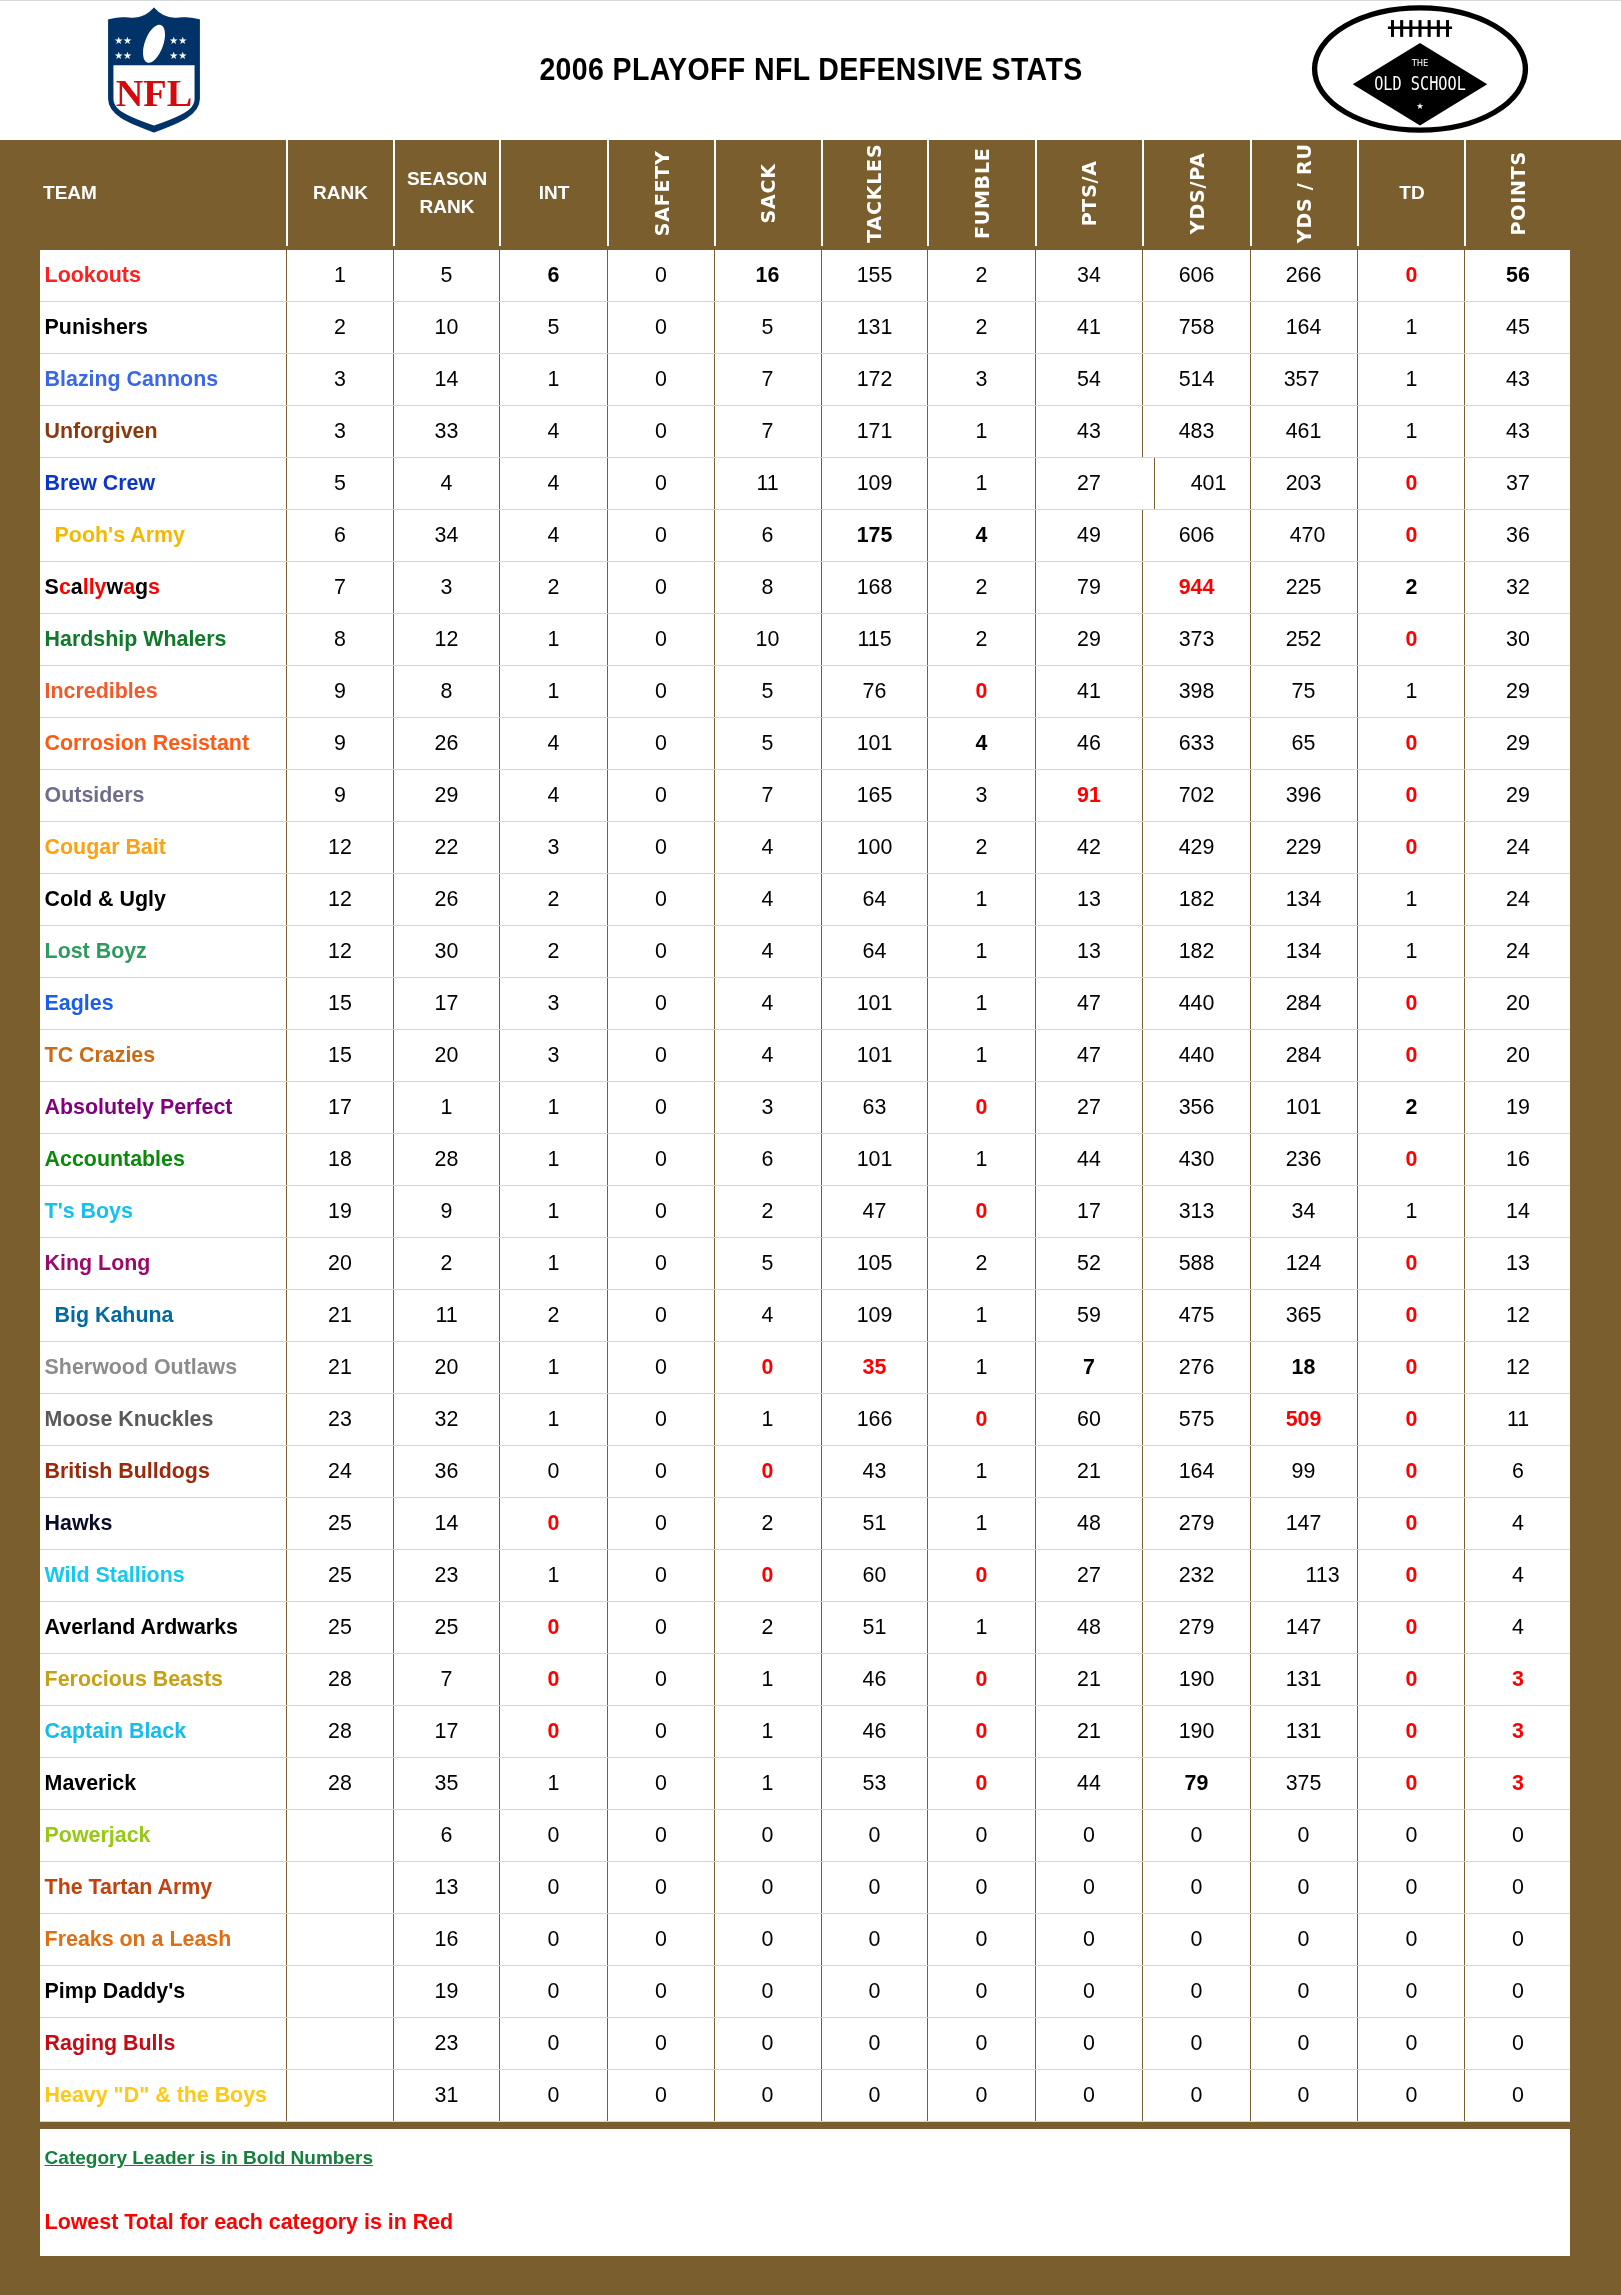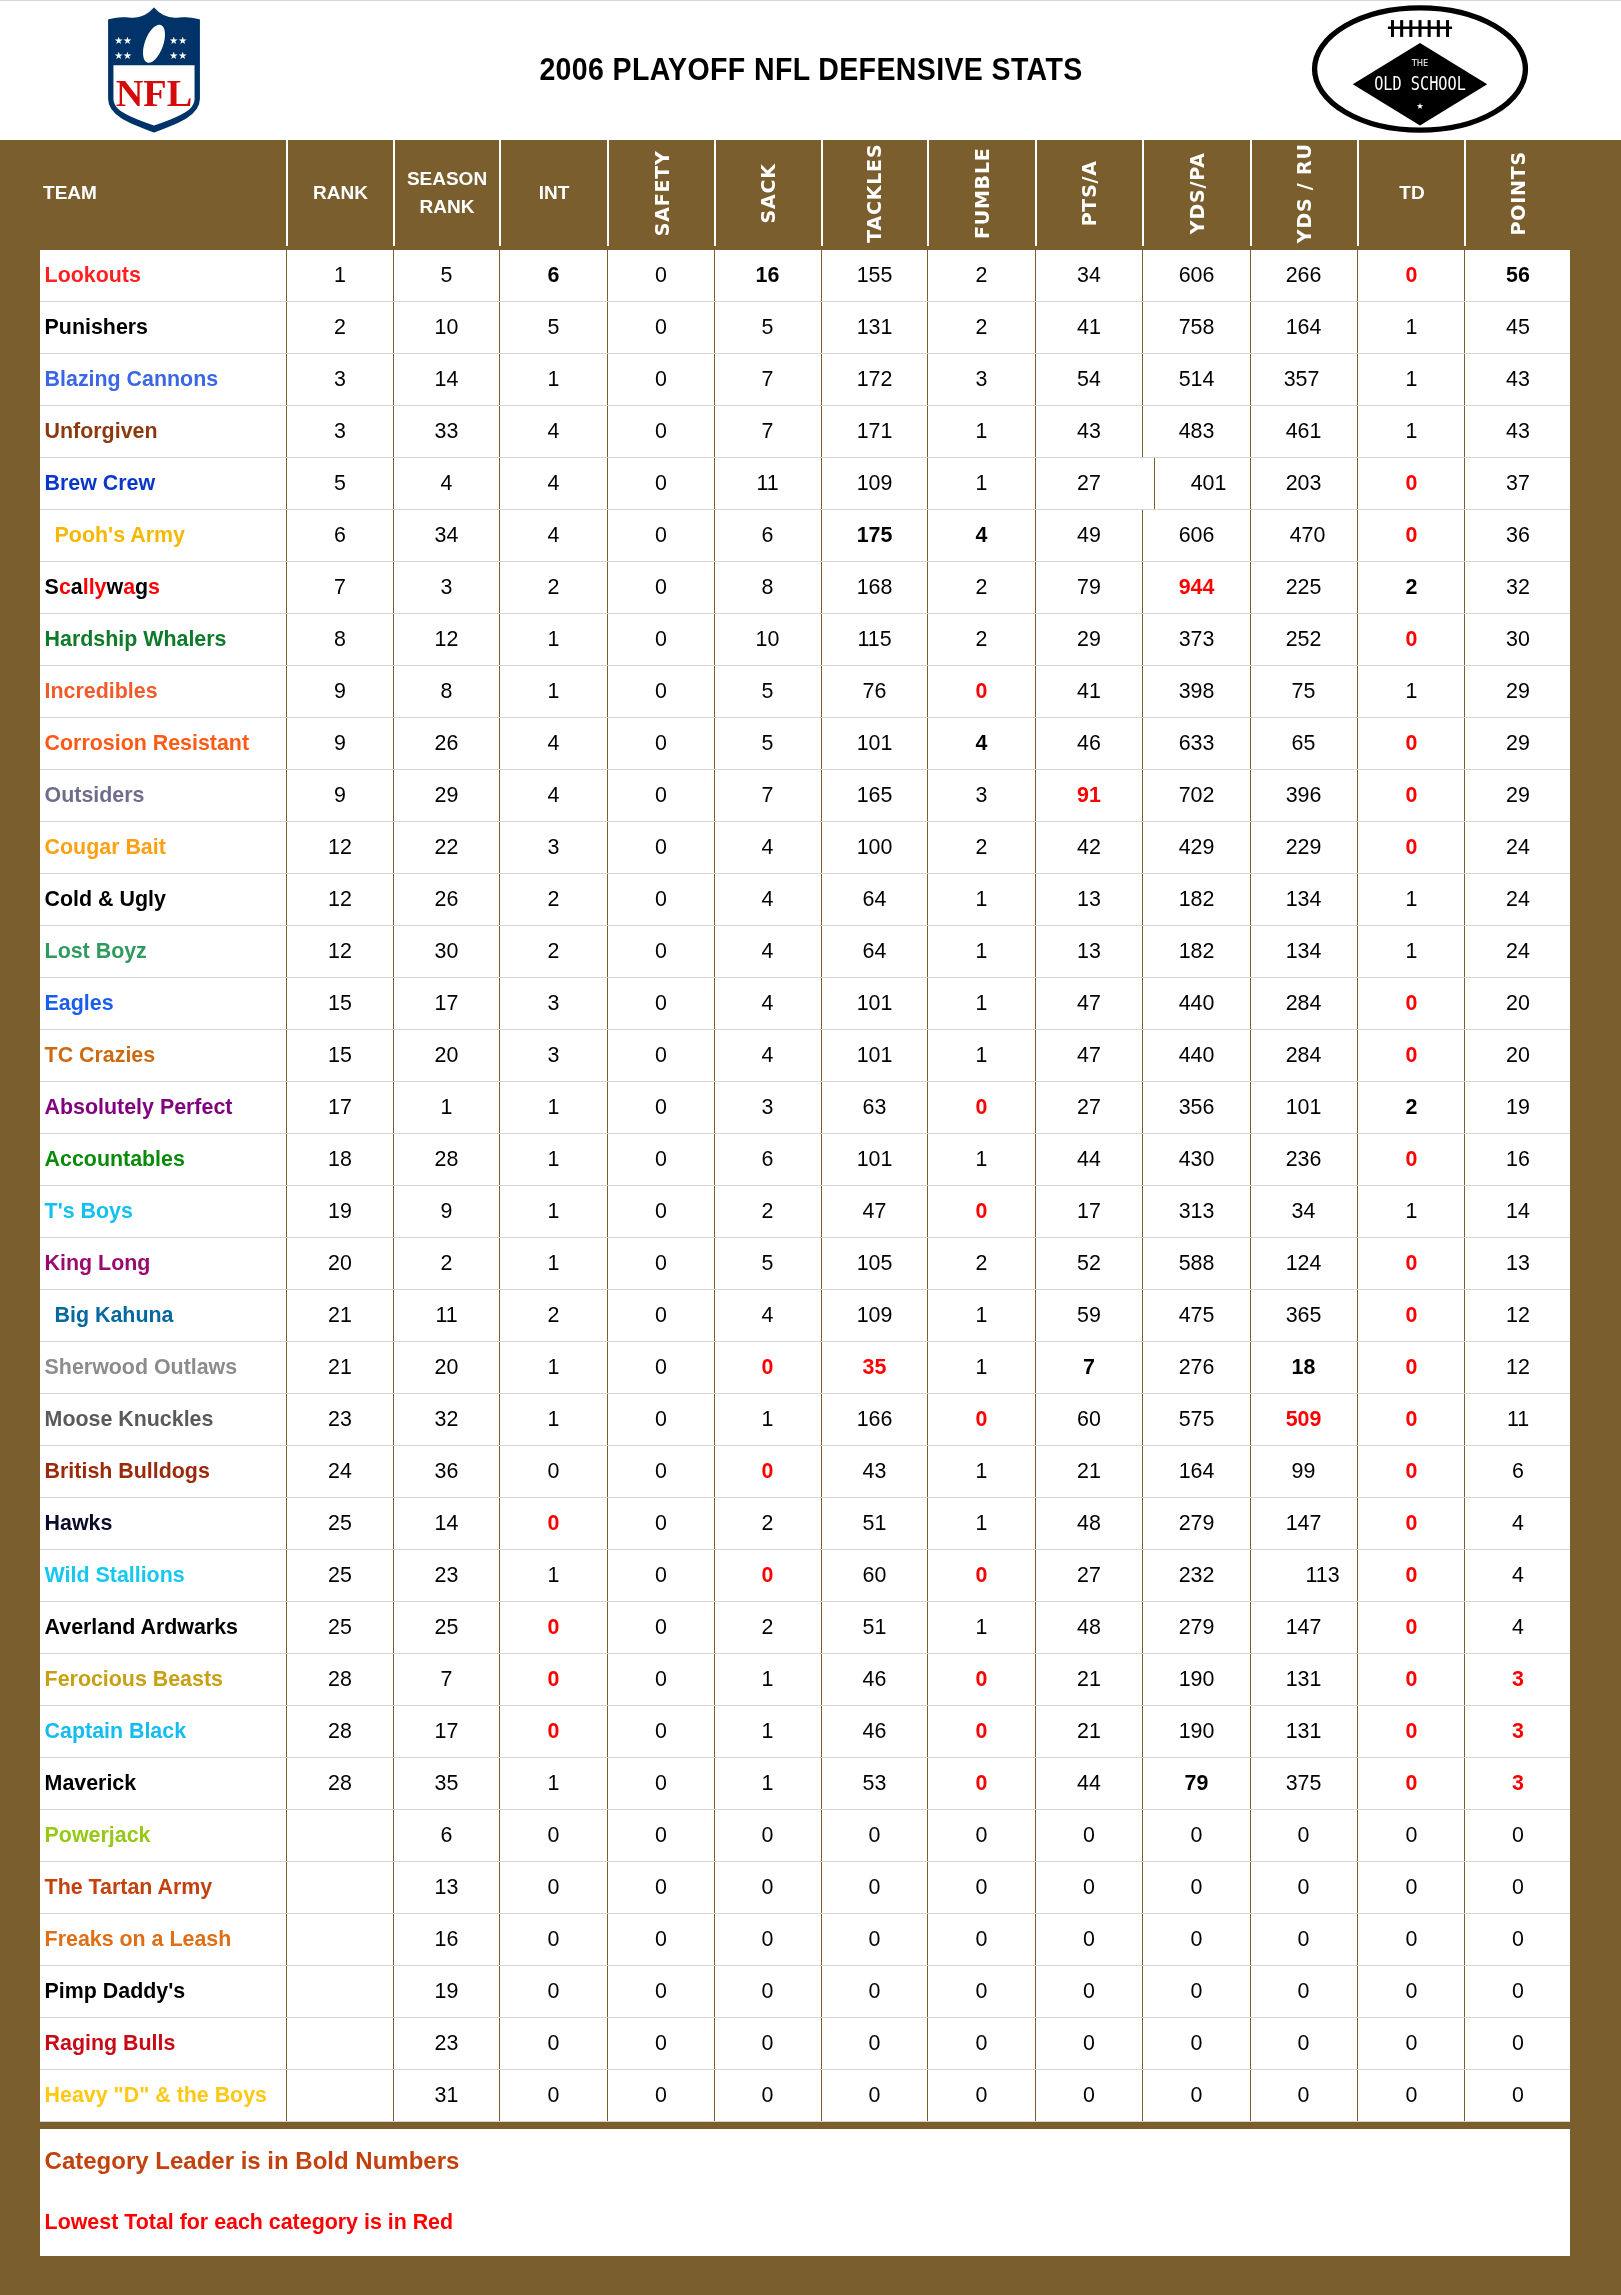--- a/index.html
+++ b/index.html
@@ -13,21 +13,21 @@
   .hcell { position:absolute; top:0; height:106px; color:#fff; font-weight:bold; display:flex; align-items:center; justify-content:center; text-align:center; font-size:19px; border-left:2.3px solid #fff; box-sizing:border-box; line-height:1.5; }
   .hcell.first { border-left:none; justify-content:flex-start; padding-left:3.1px; }
   .hcell .rot { transform:rotate(-90deg); white-space:nowrap; font-size:19px; letter-spacing:0.8px; font-family:"DejaVu Sans", sans-serif; font-weight:bold; }
   .body { position:absolute; left:40px; top:250px; width:1530px; background:#fff; }
   .row { position:relative; height:52px; border-bottom:1.5px solid #d6d6d6; box-sizing:border-box; }
   .cell { position:absolute; top:0; height:100%; display:flex; align-items:center; justify-content:center; font-size:21.4px; color:#000; border-left:0.8px solid #7b5e2d; box-sizing:border-box; }
   .cell.team { justify-content:flex-start; padding-left:4.6px; font-weight:bold; border-left:none; }
   .cell.bold { font-weight:bold; }
   .cell.red { color:#ff0000; font-weight:bold; }
   .legend { position:absolute; left:40px; top:2129px; width:1530px; height:127px; background:#fff; }
-  .legend .l1 { position:absolute; left:4.6px; top:18.4px; font-size:24px; font-weight:bold; color:#c2410c; }
+  .legend .l1 { position:absolute; left:4.6px; top:18.4px; font-size:19px; font-weight:bold; color:#15803d;text-decoration:underline; }
   .legend .l2 { position:absolute; left:4.6px; top:81px; font-size:21.4px; font-weight:bold; color:#ff0000; }
 </style>
 </head>
 <body>
 
 <div class="top">
   <svg class="nfl-logo" viewBox="0 0 130 166">
     <path d="M65 2 C58 10 50 15 38 15 C30 15 24 12 6 17 L6 120 C6 140 30 150 65 163 C100 150 124 140 124 120 L124 17 C106 12 100 15 92 15 C80 15 72 10 65 2 Z" fill="#013369" stroke="#013369" stroke-width="2"></path>
     <path d="M12 76 L118 76 L118 120 C118 136 96 144 65 155 C34 144 12 136 12 120 Z" fill="#ffffff"></path>
     <g fill="#fff" font-size="13" font-family="DejaVu Sans, sans-serif">

